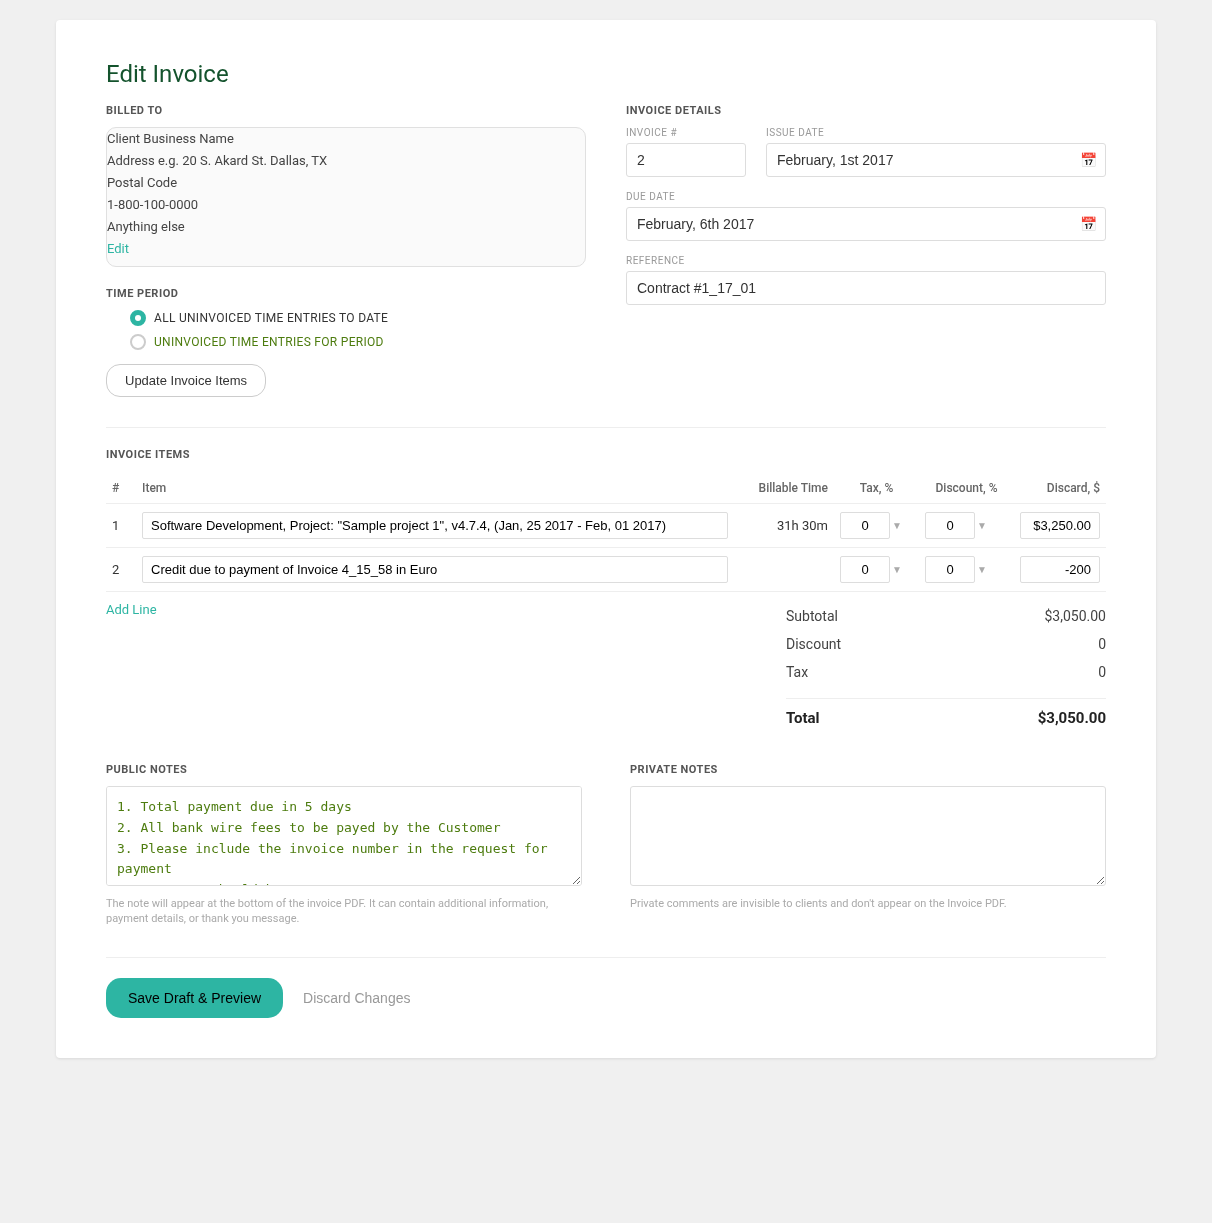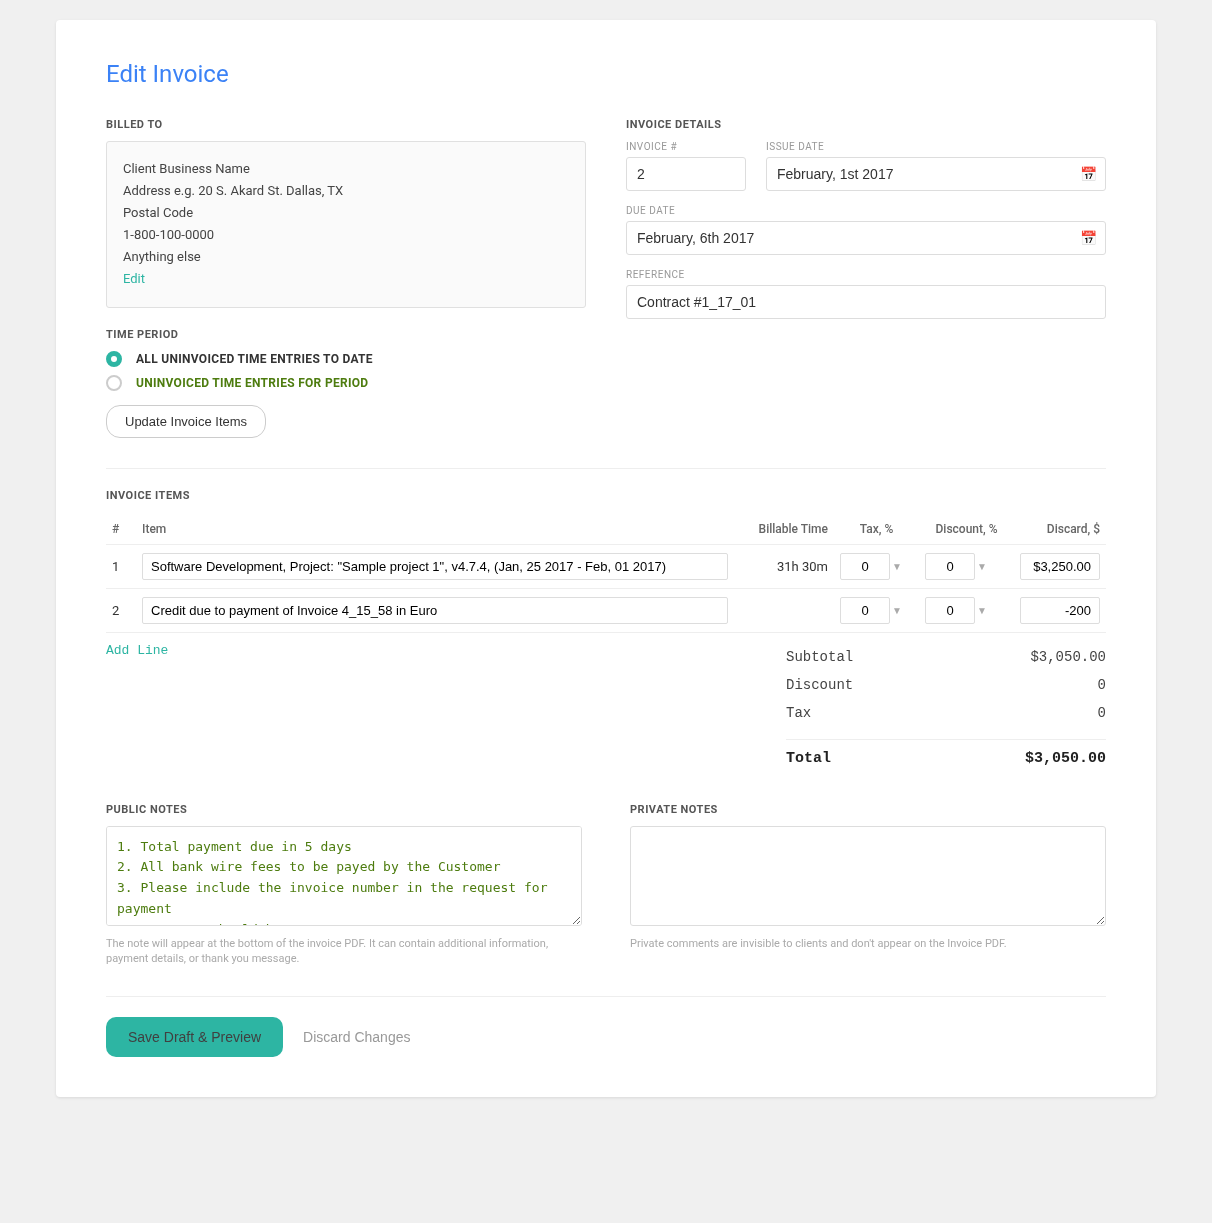--- a/index.html
+++ b/index.html
@@ -13,62 +13,62 @@
     .page-container {
       background: #fff;
       width: 1100px;
       padding: 40px 50px;
       border-radius: 4px;
       box-shadow: 0 1px 3px rgba(0,0,0,0.1);
     }
     .page-title {
       font-size: 24px;
       font-weight: 400;
-      color: #3b82f6;
-      margin-bottom: 30px;
+      color: #14532d;
+      margin-bottom: 16px;
     }
     .top-section {
       display: flex;
       gap: 40px;
       margin-bottom: 30px;
     }
     .left-col { flex: 1; }
     .right-col { flex: 1; }
     .section-label {
       font-size: 11px;
       font-weight: 700;
       color: #555;
       letter-spacing: 0.5px;
       text-transform: uppercase;
       margin-bottom: 10px;
     }
     .billed-to-box {
       border: 1px solid #e0e0e0;
       background: #fafafa;
-      padding: 16px;
-      border-radius: 3px;
+      border-radius: 10px;
       font-size: 13px;
       color: #444;
       line-height: 1.7;
       min-height: 140px;
     }
     .billed-to-box .edit-link {
       color: #2db5a3;
       cursor: pointer;
       text-decoration: none;
     }
     .time-period-section { margin-top: 20px; }
     .radio-row {
       display: flex;
       align-items: center;
-      gap: 14px;
+      gap: 8px;
       margin-bottom: 8px;
       font-size: 12px;
-      font-weight: 700;
+      font-weight: 400;
       letter-spacing: 0.3px;
+      margin-left: 24px;
     }
     .radio-active { color: #333; }
     .radio-inactive { color: #4d7c0f; }
     .radio-dot-active {
       width: 16px; height: 16px;
       border-radius: 50%;
       background: #2db5a3;
       border: 2px solid #2db5a3;
       display: flex; align-items: center; justify-content: center;
       flex-shrink: 0;
@@ -242,24 +242,24 @@
     }
     .footer-actions {
       display: flex;
       align-items: center;
       gap: 20px;
       padding-top: 20px;
       border-top: 1px solid #eee;
     }
     .btn-primary {
       background: #2db5a3;
-      color: #404040;
+      color: #000000;
       border: none;
       padding: 12px 22px;
-      border-radius: 10px;
+      border-radius: 15px;
       font-size: 14px;
       font-weight: 500;
       cursor: pointer;
     }
     .btn-text {
       background: none;
       border: none;
       color: #999;
       font-size: 14px;
       cursor: pointer;
@@ -396,21 +396,21 @@
               <span class="select-arrow">▼</span>
             </div>
           </td>
           <td class="right">
             <input class="item-input-box" type="text" style="text-align: right; width: 80px;" value="-200">
           </td>
         </tr>
       </tbody>
     </table>
 
-    <div style="margin-top: 10px; display: flex; justify-content: space-between; align-items: flex-start; font-family: Liberation Mono, monospace;">
+    <div style="margin-top: 10px; display: flex; justify-content: space-between; align-items: flex-start;">
       <a class="link-text">Add Line</a>
 
       <div class="summary-table">
         <div class="summary-row">
           <span>Subtotal</span>
           <span>$3,050.00</span>
         </div>
         <div class="summary-row">
           <span>Discount</span>
           <span>0</span>

